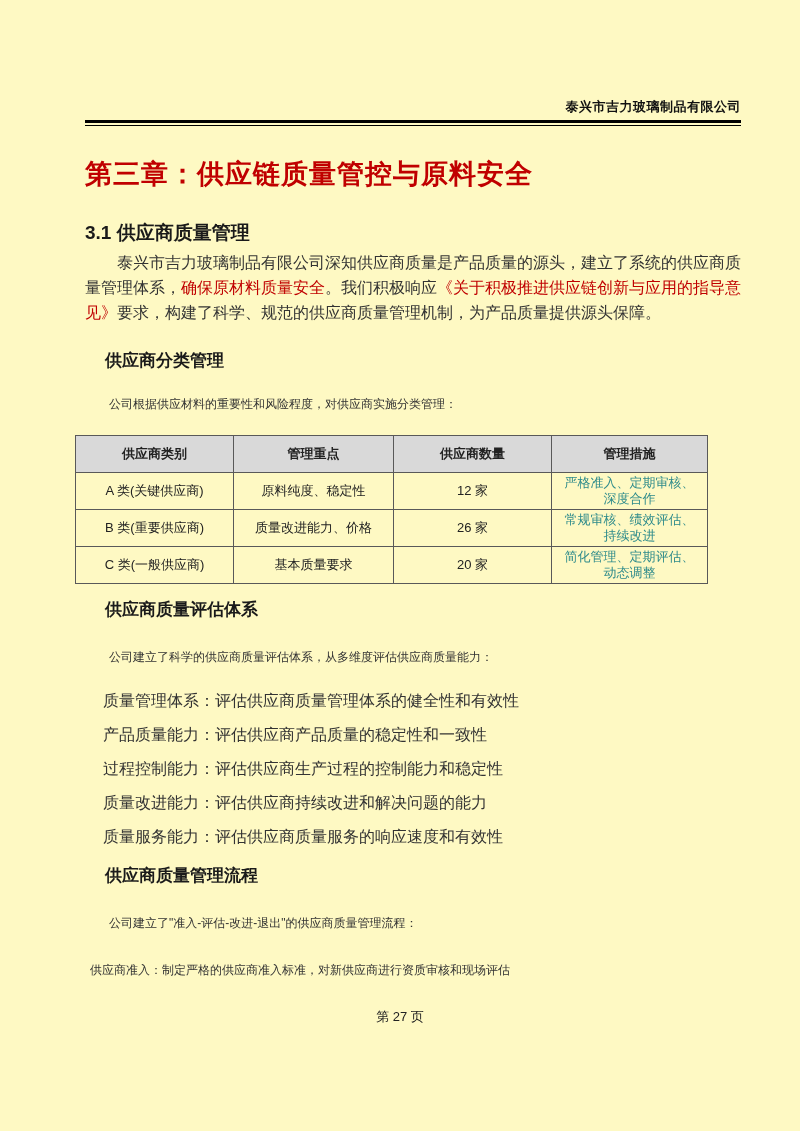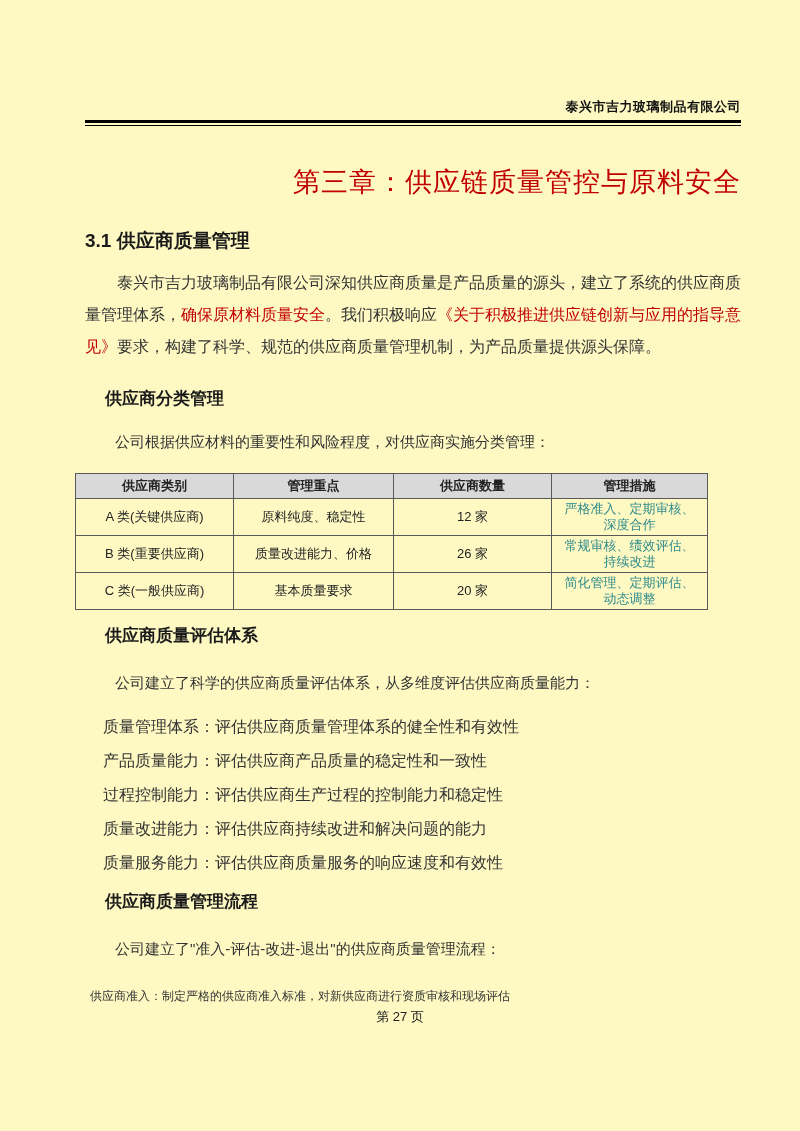--- a/index.html
+++ b/index.html
@@ -21,49 +21,49 @@
   .content{margin:0 59px 0 85px;}
 
   
   .page-header{padding-top:98px;}
   .company{ text-align:right;font-weight:bold;font-size:13px;color:#111;letter-spacing:.5px;}
   .hr-thick{border-top:3px solid #000;margin-top:4px;}
   .hr-thin{border-top:1px solid #000;margin-top:2px;}
 
   
   .chapter-title{
-    margin-top:38px;text-align:right;
-    font-size:27px;font-weight:normal;color:var(--title-red);
+    margin-top:30px;text-align:left;
+    font-size:27px;font-weight:bold;color:var(--title-red);
     letter-spacing:1px;
   }
 
   .section-heading{margin-top:28px;font-size:19px;font-weight:bold;color:#1a1a1a;}
 
   .para{
-    margin-top:13px;font-size:16px;line-height:32px;
+    margin-top:4px;font-size:16px;line-height:25px;
     text-indent:2em;text-align:justify;color:var(--text-col);
   }
   .red{color:var(--inline-red);}
 
   .sub-heading{
     margin-top:24px;padding-left:20px;
     font-size:17px;font-weight:bold;color:#1a1a1a;
   }
-  .lead{margin-top:22px;font-size:15px;text-indent:2em;line-height:20px;}
+  .lead{margin-top:22px;font-size:12px;text-indent:2em;line-height:20px;}
 
   
   table.cls{
     margin-top:21px;margin-left:-10px;
     width:632px;border-collapse:collapse;table-layout:fixed;
     font-size:13px;color:#222;
   }
   table.cls th{
     background:var(--header-bg);
     border:1px solid var(--border-col);
-    font-weight:bold;padding:3px 2px;height:21px;text-align:center;
+    font-weight:bold;padding:9px 2px;height:21px;text-align:center;
   }
   table.cls td{
     border:1px solid var(--border-col);
     text-align:center;vertical-align:middle;
     padding:2px 10px;height:34px;line-height:16px;
   }
   td.measure{color:var(--measure-teal);}
   .c1{width:158px}.c2{width:160px}.c3{width:158px}.c4{width:156px}
 
   

